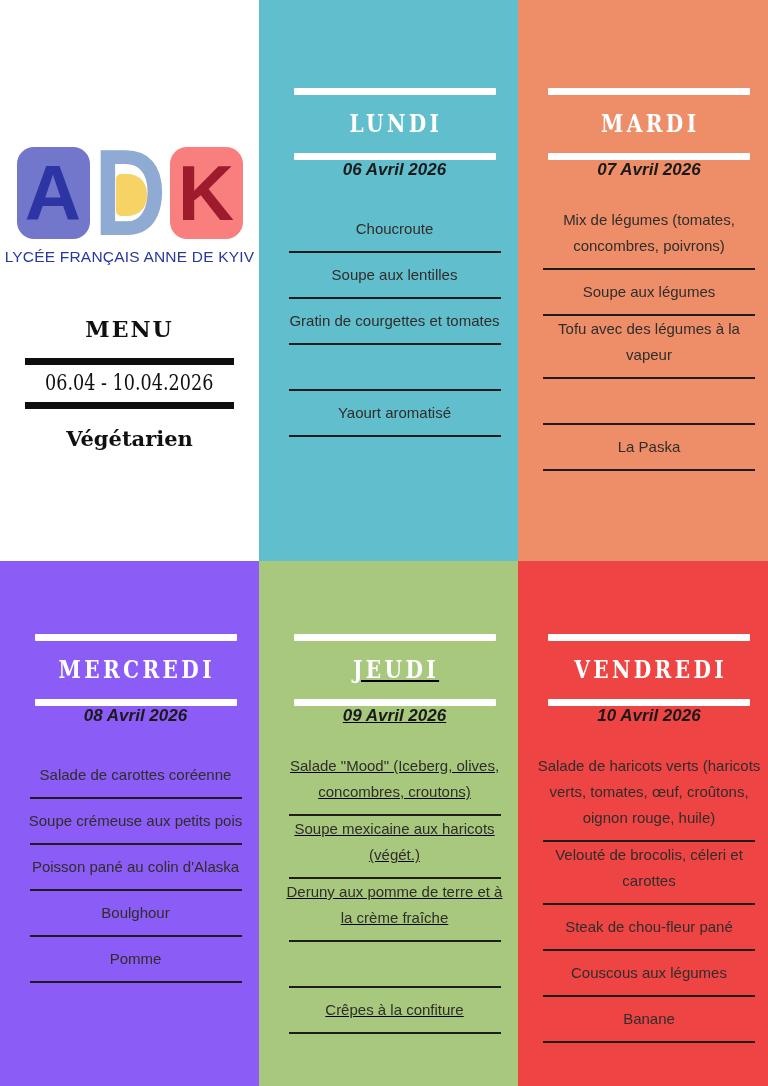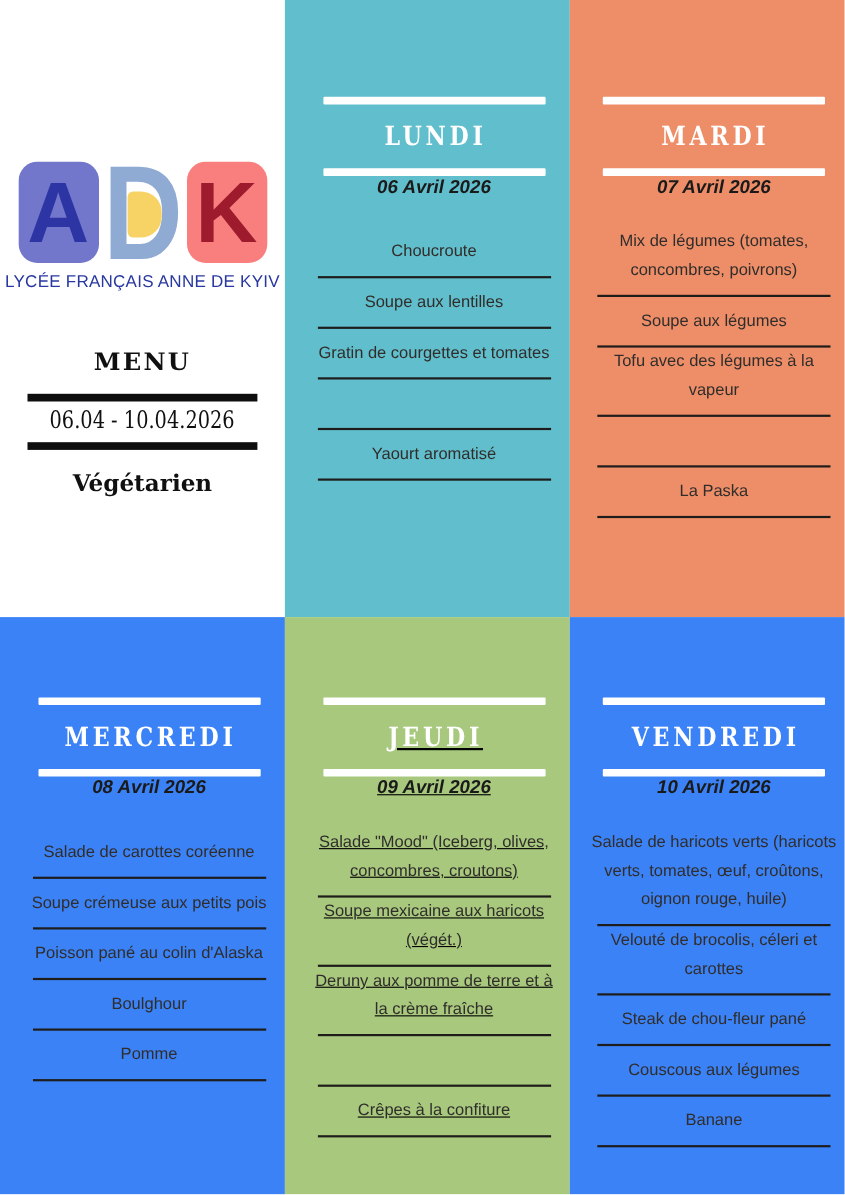--- a/index.html
+++ b/index.html
@@ -178,21 +178,21 @@
         </div>
           <div class="item">
           <div class="item-text"></div>
           <div class="item-line"></div>
         </div>
           <div class="item">
           <div class="item-text">La Paska</div>
           <div class="item-line"></div>
         </div>
         </div>
-    </section><section class="day" style="background: #3b82f6;">
+    </section><section class="day" style="background: #8b5cf6;">
       <div class="white-bar"></div>
       <h2 class="day-name">MERCREDI</h2>
       <div class="white-bar"></div>
       <div class="day-date">08 Avril 2026</div>
       <div class="items">
 
       <div class="item">
           <div class="item-text">Salade de carottes coréenne</div>
           <div class="item-line"></div>
         </div>
@@ -234,21 +234,21 @@
         </div>
           <div class="item">
           <div class="item-text"></div>
           <div class="item-line"></div>
         </div>
           <div class="item">
           <div class="item-text">Crêpes à la confiture</div>
           <div class="item-line"></div>
         </div>
         </div>
-    </section><section class="day" style="background: #3b82f6;">
+    </section><section class="day" style="background: #ef4444;">
       <div class="white-bar"></div>
       <h2 class="day-name">VENDREDI</h2>
       <div class="white-bar"></div>
       <div class="day-date">10 Avril 2026</div>
       <div class="items">
 
       <div class="item">
           <div class="item-text">Salade de haricots verts (haricots verts, tomates, œuf, croûtons, oignon rouge, huile)</div>
           <div class="item-line"></div>
         </div>

